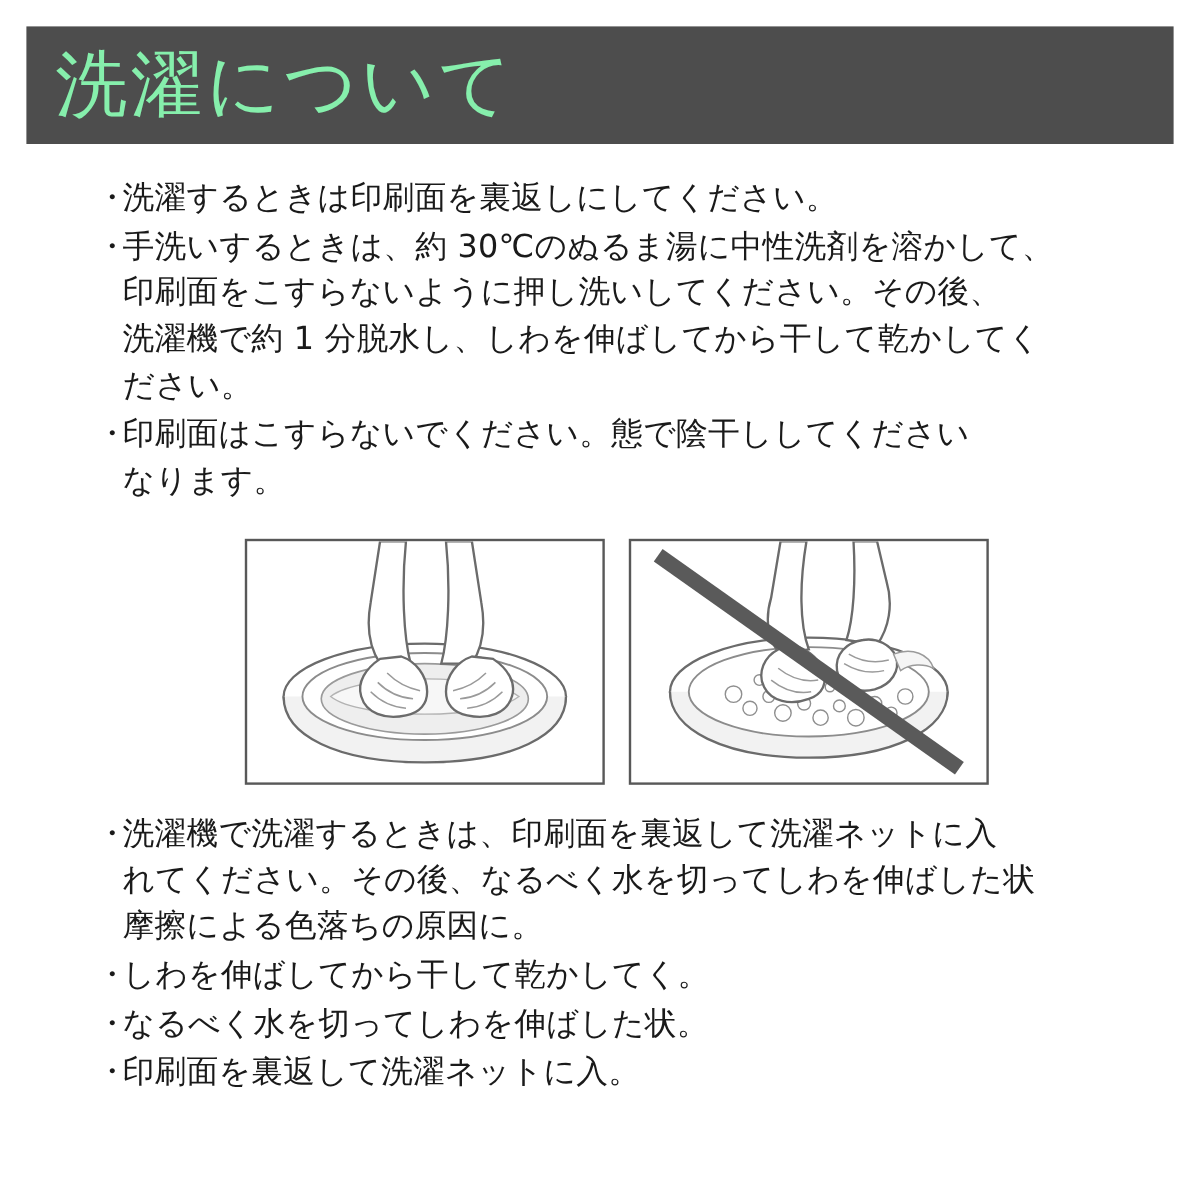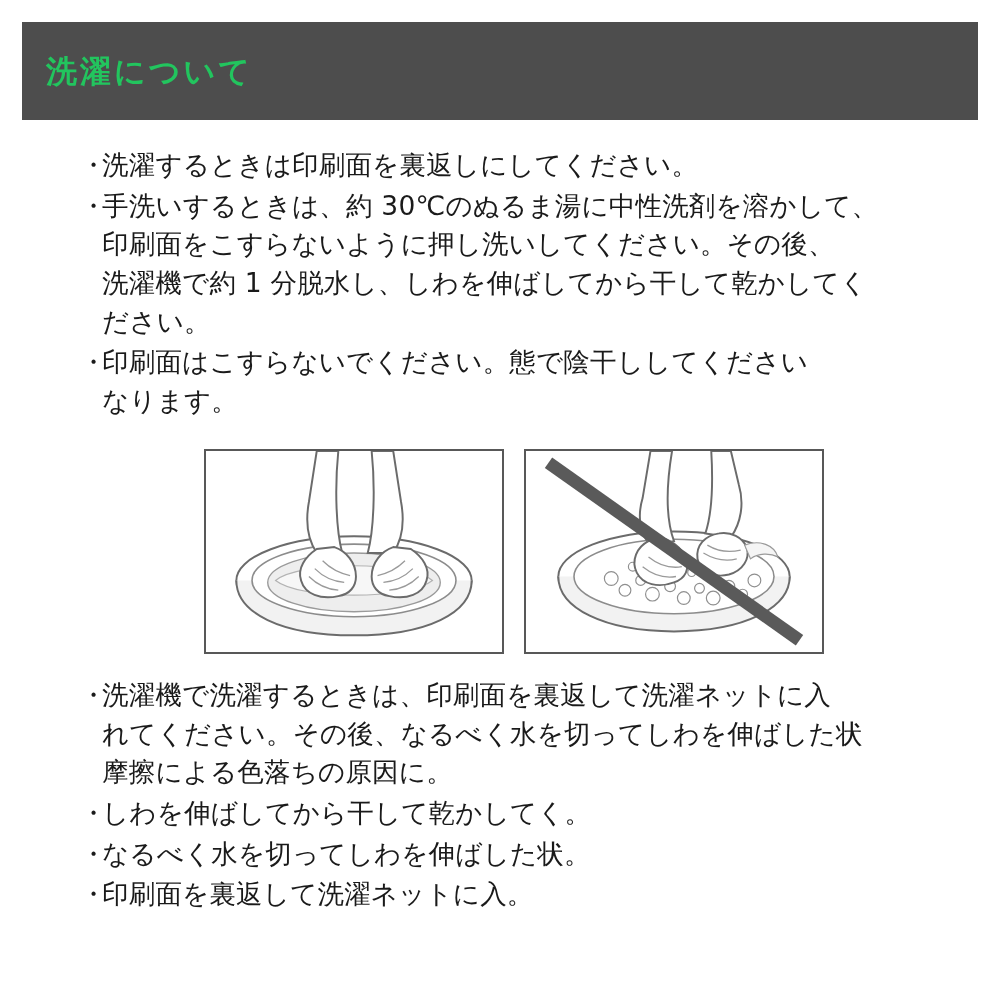--- a/index.html
+++ b/index.html
@@ -24,23 +24,23 @@
   }
   .header-bar {
     background: #4d4d4d;
     height: 98px;
     display: flex;
     align-items: center;
     padding-left: 24px;
     box-sizing: border-box;
   }
   .header-title {
-    color: #22c55e;
-    font-size: 31px;
-    font-weight: bold;
+    color: #86efac;
+    font-size: 60px;
+    font-weight: normal;
     letter-spacing: 3px;
     line-height: 1;
   }
   .content {
     padding: 0 30px 0 58px;
     box-sizing: border-box;
   }
   .list {
     margin-top: 26px;
   }

